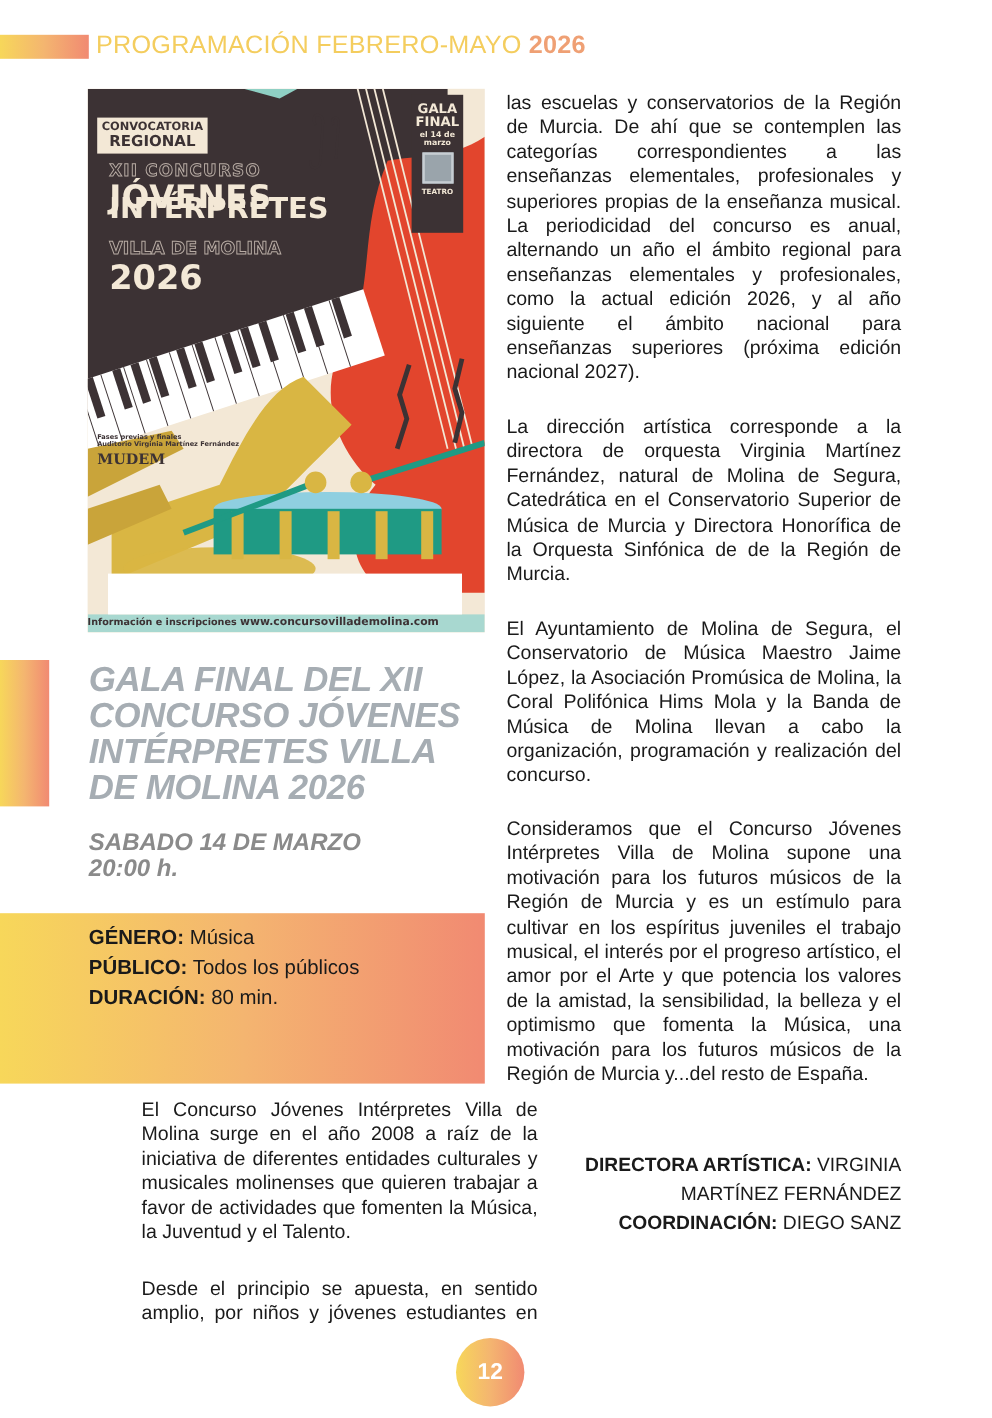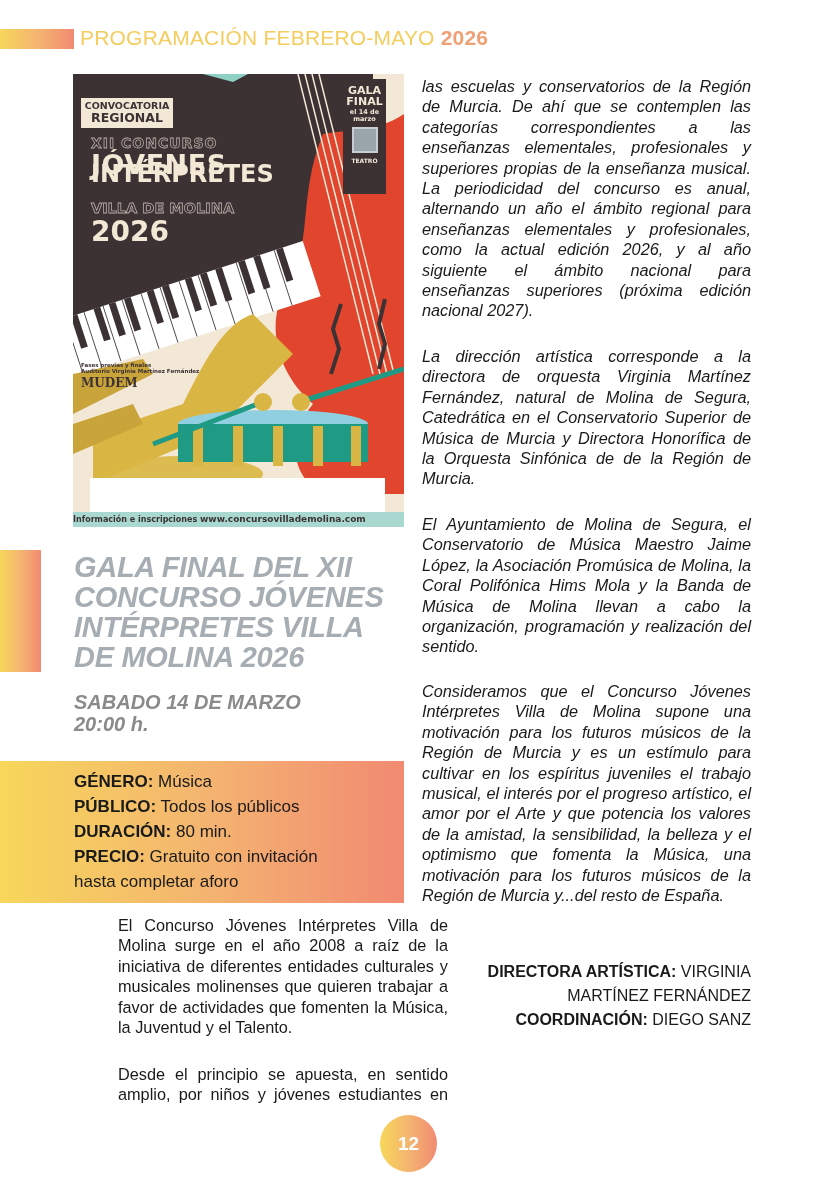--- a/index.html
+++ b/index.html
@@ -69,21 +69,21 @@
   .info { position:absolute; left:0; top:761px; width:404px; height:142px; }
   .info-inner { position:absolute; left:74px; top:8px; font-size:17px; line-height:25px; color:#1a1a1a; }
   .info-inner b { font-weight:bold; }
 
   
   .para {
     position:absolute; font-size:16.3px; line-height:20.4px; text-align:justify; color:#1a1a1a;
     text-align-last:left;
   }
   .left-col { left:74px; width:330px;margin-left:44px; }
-  .right-col { left:422px; width:329px;font-style:italic; }
+  .right-col { left:422px; width:329px; }
 
   .credits {
     position:absolute; left:422px; top:960px; width:329px; text-align:right;
     font-size:16px; line-height:24px; color:#1a1a1a;
   }
 
   .page-num {
     position:absolute; left:380px; top:1115px; width:57px; height:57px; border-radius:50%;
     color:#ffffff; font-weight:bold; font-size:19px; text-align:center; line-height:57px;
   }
@@ -202,30 +202,29 @@
 <div class="date">
   <div>SABADO 14 DE MARZO</div>
   <div>20:00 h.</div>
 </div>
 
 <div class="info grad">
   <div class="info-inner">
     <div><b>GÉNERO:</b> <span>Música</span></div>
     <div><b>PÚBLICO:</b> <span>Todos los públicos</span></div>
     <div><b>DURACIÓN:</b> <span>80 min.</span></div>
-    <div style="width:290px;"><b>PRECIO:</b> <span>Gratuito con invitación hasta completar aforo</span></div>
   </div>
 </div>
 
 <div class="para left-col" style="top:915px;">El Concurso Jóvenes Intérpretes Villa de Molina surge en el año 2008 a raíz de la iniciativa de diferentes entidades culturales y musicales molinenses que quieren trabajar a favor de actividades que fomenten la Música, la Juventud y el Talento.</div>
 <div class="para left-col" style="top:1064px; text-align-last:justify;">Desde el principio se apuesta, en sentido amplio, por niños y jóvenes estudiantes en</div>
 
 <div class="para right-col" style="top:76px;">las escuelas y conservatorios de la Región de Murcia. De ahí que se contemplen las categorías correspondientes a las enseñanzas elementales, profesionales y superiores propias de la enseñanza musical. La periodicidad del concurso es anual, alternando un año el ámbito regional para enseñanzas elementales y profesionales, como la actual edición 2026, y al año siguiente el ámbito nacional para enseñanzas superiores (próxima edición nacional 2027).</div>
 <div class="para right-col" style="top:346px;">La dirección artística corresponde a la directora de orquesta Virginia Martínez Fernández, natural de Molina de Segura, Catedrática en el Conservatorio Superior de Música de Murcia y Directora Honorífica de la Orquesta Sinfónica de de la Región de Murcia.</div>
-<div class="para right-col" style="top:514px;">El Ayuntamiento de Molina de Segura, el Conservatorio de Música Maestro Jaime López, la Asociación Promúsica de Molina, la Coral Polifónica Hims Mola y la Banda de Música de Molina llevan a cabo la organización, programación y realización del sentido.</div>
+<div class="para right-col" style="top:514px;">El Ayuntamiento de Molina de Segura, el Conservatorio de Música Maestro Jaime López, la Asociación Promúsica de Molina, la Coral Polifónica Hims Mola y la Banda de Música de Molina llevan a cabo la organización, programación y realización del concurso.</div>
 <div class="para right-col" style="top:681px;">Consideramos que el Concurso Jóvenes Intérpretes Villa de Molina supone una motivación para los futuros músicos de la Región de Murcia y es un estímulo para cultivar en los espíritus juveniles el trabajo musical, el interés por el progreso artístico, el amor por el Arte y que potencia los valores de la amistad, la sensibilidad, la belleza y el optimismo que fomenta la Música, una motivación para los futuros músicos de la Región de Murcia y...del resto de España.</div>
 
 <div class="credits">
   <div><b>DIRECTORA ARTÍSTICA:</b> <span>VIRGINIA</span></div>
   <div>MARTÍNEZ FERNÁNDEZ</div>
   <div><b>COORDINACIÓN:</b> <span>DIEGO SANZ</span></div>
 </div>
 
 <div class="page-num grad">12</div>
 

